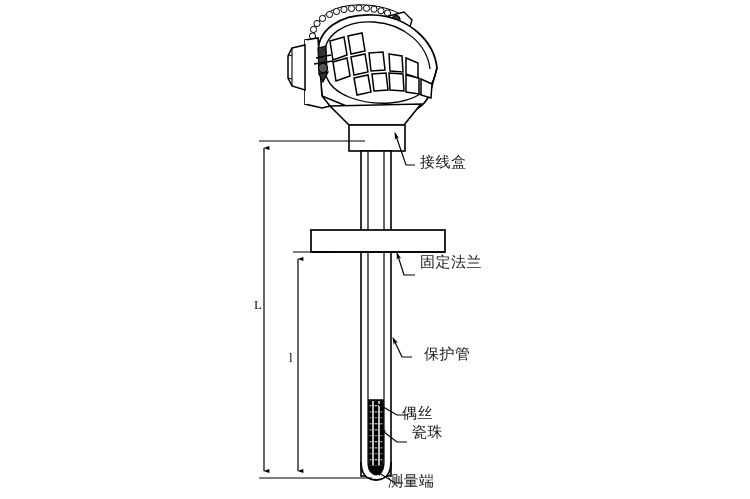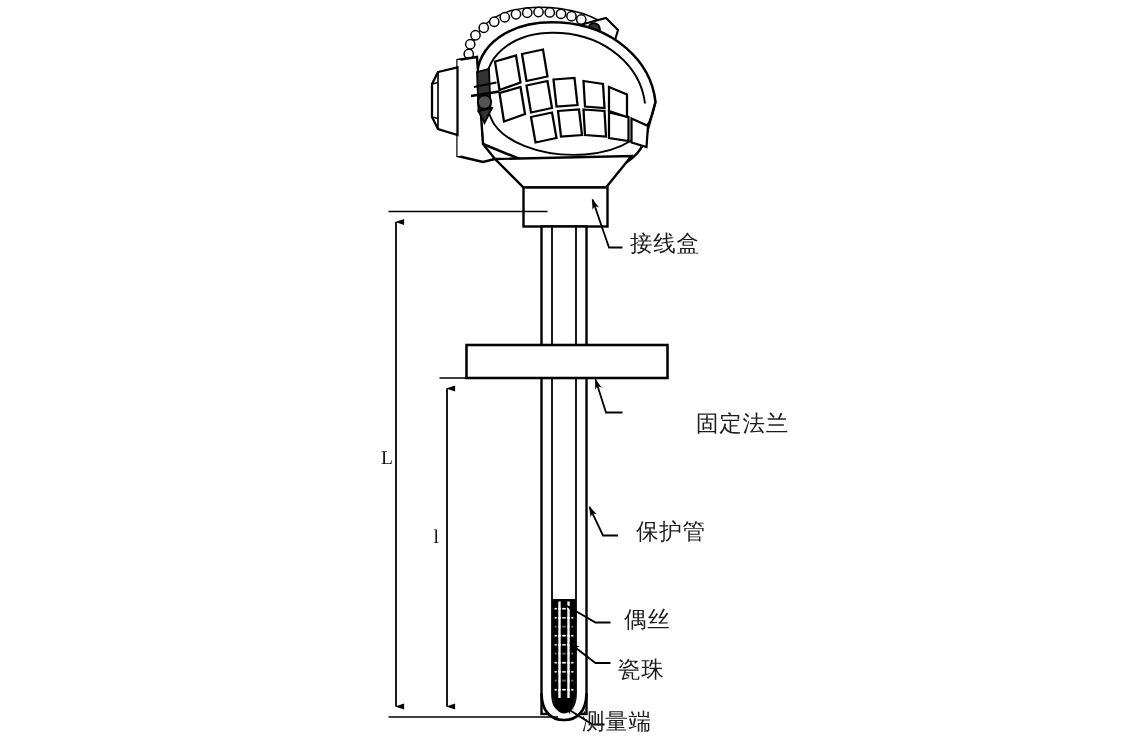--- a/index.html
+++ b/index.html
@@ -217,27 +217,27 @@
       <path d="M407,415 L397,415 L378,404" marker-end="url(#leadArrow)"></path>
 
       <path d="M407,442 L397,442 L380,429" marker-end="url(#leadArrow)"></path>
 
       <path d="M403,483 L395,483 L376,471" marker-end="url(#leadArrow)"></path>
     </g>
   </svg>
 
   <div class="lbl" style="left:420px; top:156px;">接线盒</div>
 
-  <div class="lbl" style="left:420px; top:276px;margin-left:44px;">固定法兰</div>
+  <div class="lbl" style="left:420px; top:256px;">固定法兰</div>
 
   <div class="lbl" style="left:424px; top:348px;">保护管</div>
 
-  <div class="lbl" style="left:416px; top:407px;">偶丝</div>
-
-  <div class="lbl" style="left:412px; top:440px;">瓷珠</div>
+  <div class="lbl" style="left:402px; top:407px;">偶丝</div>
+
+  <div class="lbl" style="left:412px; top:426px;">瓷珠</div>
 
   <div class="lbl" style="left:388px; top:475px;">测量端</div>
 
   <div class="dim-lbl" style="left:254px; top:297px;">L</div>
 
   <div class="dim-lbl" style="left:289px; top:350px;">l</div>
 
 </div>
 
 </body></html>

